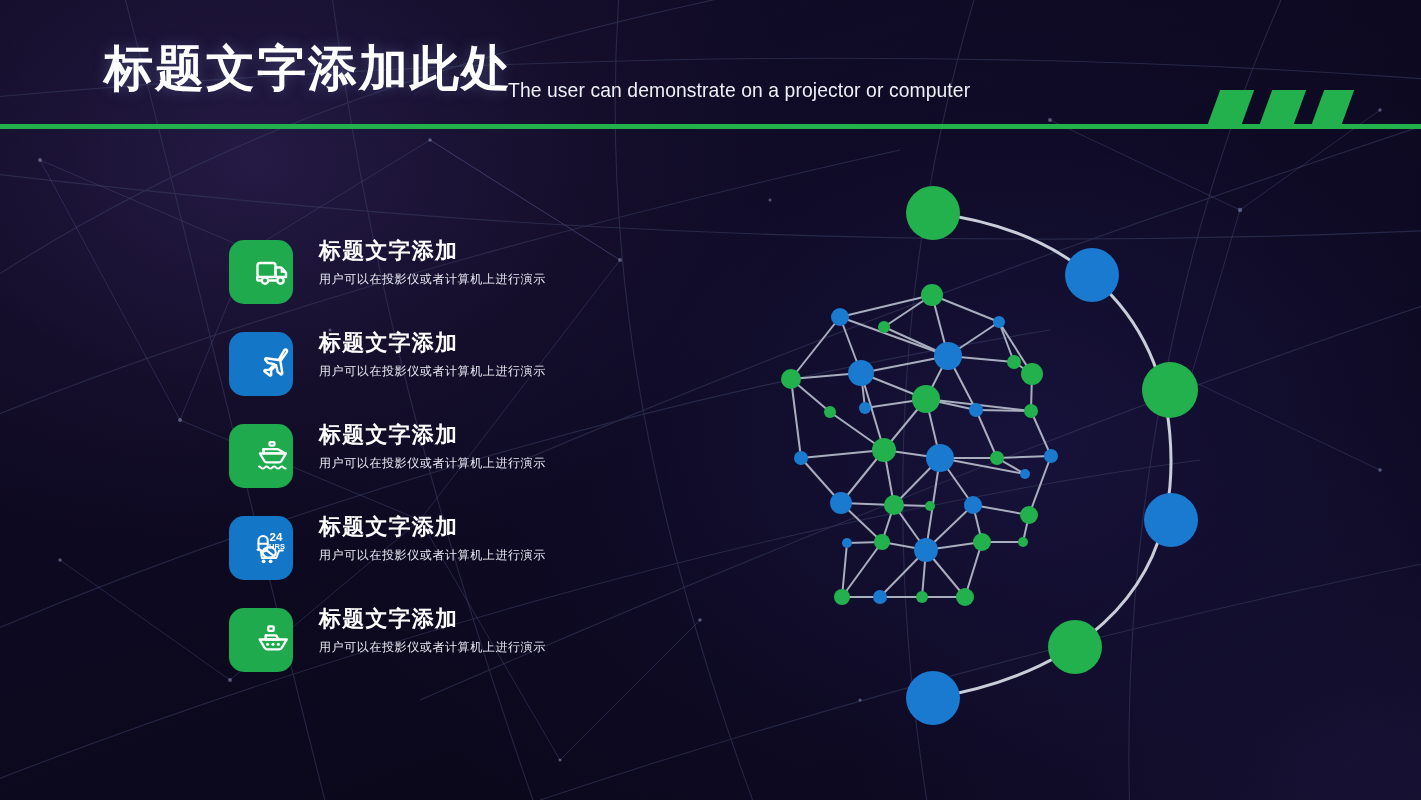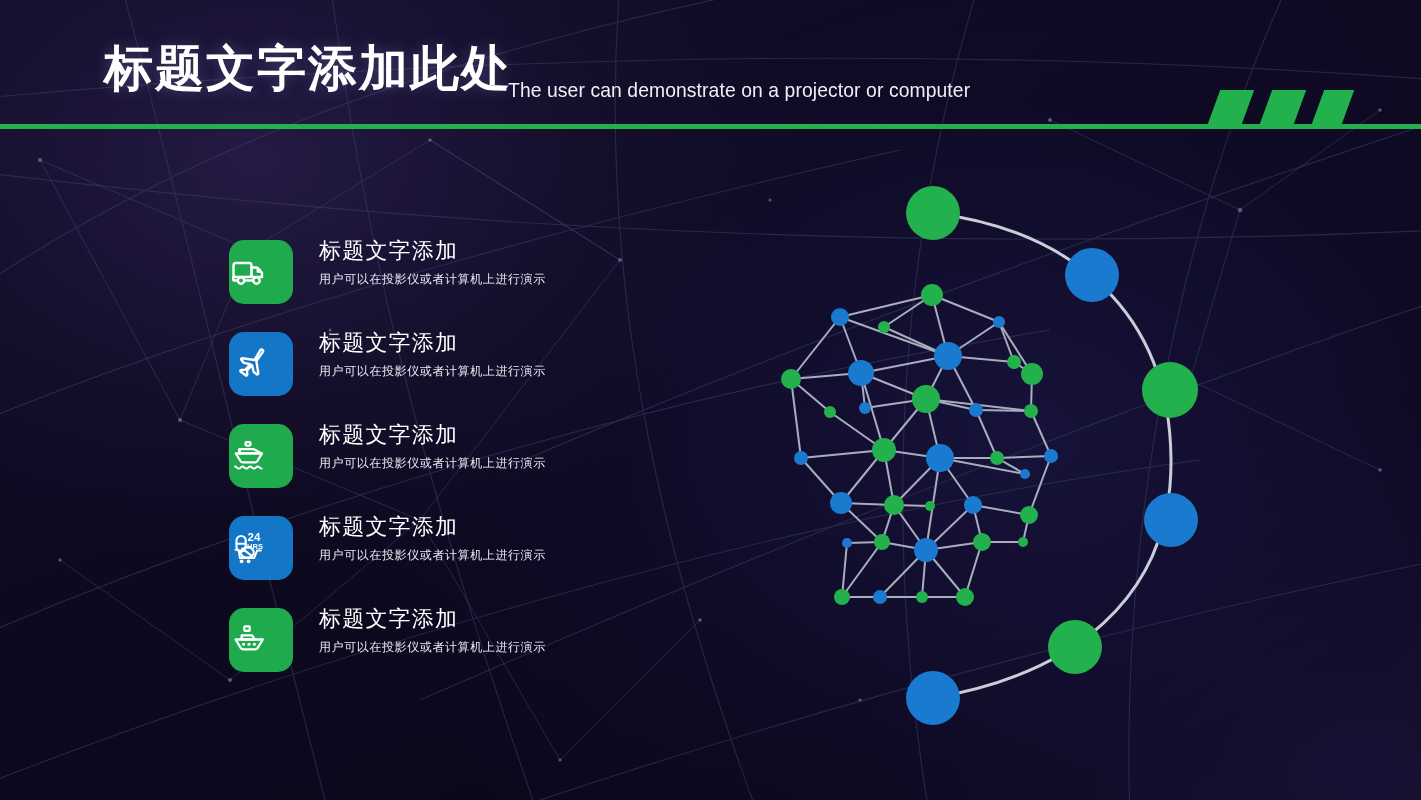--- a/index.html
+++ b/index.html
@@ -101,33 +101,33 @@
   }
   .feature-icon {
     position: absolute;
     left: 0;
     top: 0;
     width: 64px;
     height: 64px;
     border-radius: 15px;
     display: flex;
     align-items: center;
-    justify-content: flex-start;
+    justify-content: flex-end;
   }
   .feature-icon.green { background: #1faa4e; }
   .feature-icon.blue  { background: #1476c6; }
   .feature-text {
     position: absolute;
     left: 90px;
     top: -4px;
     width: 430px;
   }
   .feature-title {
     font-size: 22px;
-    font-weight: 400;
+    font-weight: 700;
     color: #ffffff;
     letter-spacing: 1.2px;
     line-height: 30px;
     white-space: nowrap;
   }
   .feature-desc {
     font-size: 12px;
     font-weight: 400;
     color: #e9ebf3;
     letter-spacing: 0.6px;

